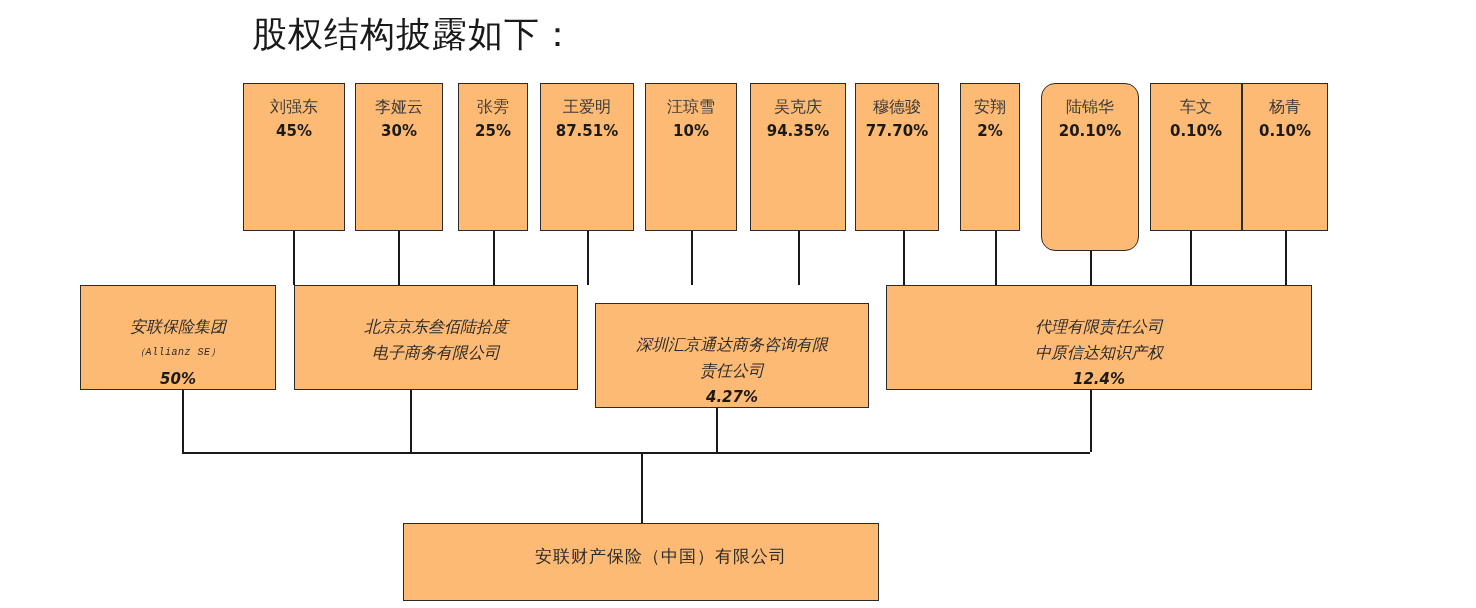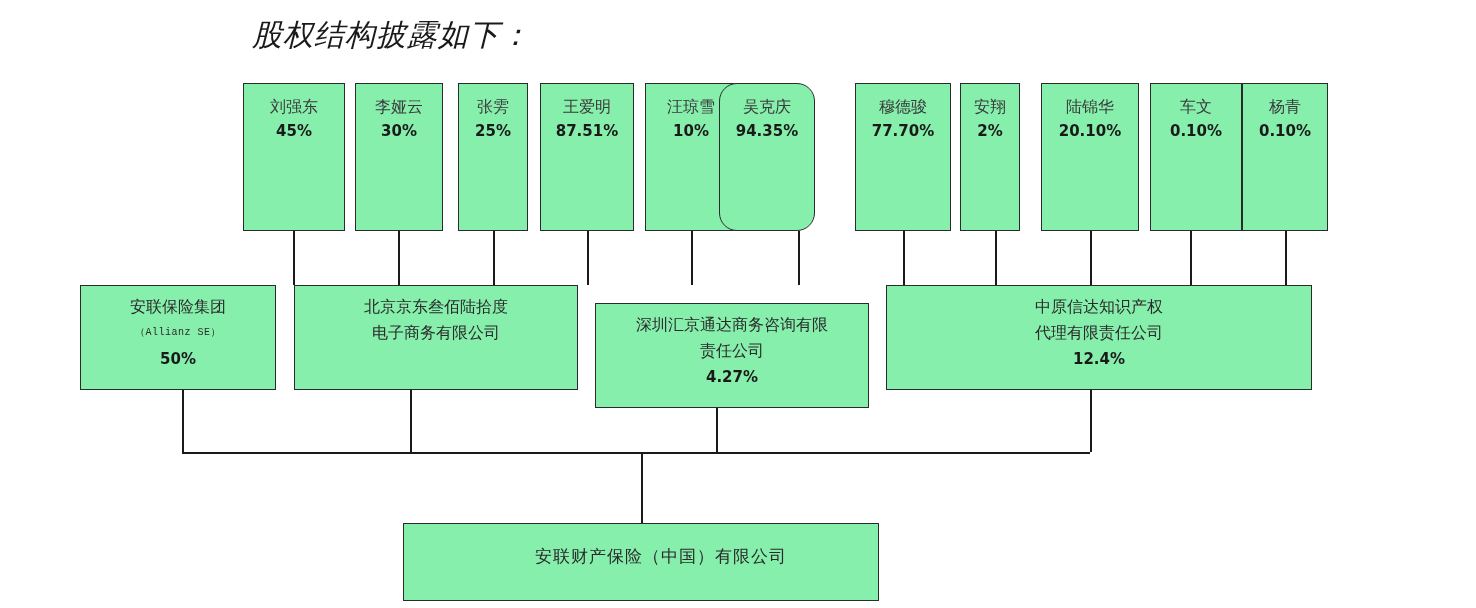--- a/index.html
+++ b/index.html
@@ -17,34 +17,33 @@
     height: 608px;
     background: #ffffff;
     overflow: hidden;
   }
 
   
   #chart-title {
     position: absolute;
     left: 252px;
     top: 15px;
-    font-size: 30px;
+    font-size: 35px;
     line-height: 40px;
     letter-spacing: 1px;
     color: #1a1a1a;
     white-space: nowrap;
-    font-style: italic;
   }
 
   
   .node-box {
     position: absolute;
     box-sizing: border-box;
     border: 1.6px solid #2b2b2b;
-    background: #86efac;
+    background: #fdba74;
     text-align: center;
     overflow: hidden;
   }
 
   
   .person-box {
     padding-top: 11px;
   }
   .person-name {
     font-size: 16px;
@@ -56,21 +55,22 @@
     font-family: "DejaVu Sans", "Liberation Sans", sans-serif;
     font-size: 15px;
     line-height: 24px;
     font-weight: 600;
     color: #1a1a1a;
     white-space: nowrap;
   }
 
   
   .company-box {
-    padding-top: 8px;
+    padding-top: 28px;
+    font-style: italic;
   }
   .company-line {
     font-size: 16px;
     line-height: 26px;
     color: #2a2a2a;
     white-space: nowrap;
   }
   .company-line.mono {
     font-family: "Liberation Mono", "DejaVu Sans Mono", monospace;
     font-size: 10px;
@@ -150,33 +150,33 @@
         <div class="person-pct">25%</div>
       </div>
       <div class="node-box person-box" style="left: 540px; top: 83px; width: 94px; height: 148px;">
         <div class="person-name">王爱明</div>
         <div class="person-pct">87.51%</div>
       </div>
       <div class="node-box person-box" style="left: 645px; top: 83px; width: 92px; height: 148px;">
         <div class="person-name">汪琼雪</div>
         <div class="person-pct">10%</div>
       </div>
-      <div class="node-box person-box" style="left: 719px; top: 83px; width: 96px; height: 148px; border-radius: 18px;">
+      <div class="node-box person-box" style="left: 750px; top: 83px; width: 96px; height: 148px;">
         <div class="person-name">吴克庆</div>
         <div class="person-pct">94.35%</div>
       </div>
-      <div class="node-box person-box" style="left: 855px; top: 83px; width: 96px; height: 148px; text-align: center;">
+      <div class="node-box person-box" style="left: 855px; top: 83px; width: 84px; height: 148px; text-align: center;">
         <div class="person-name">穆德骏</div>
         <div class="person-pct">77.70%</div>
       </div>
       <div class="node-box person-box" style="left: 960px; top: 83px; width: 60px; height: 148px;">
         <div class="person-name">安翔</div>
         <div class="person-pct">2%</div>
       </div>
-      <div class="node-box person-box" style="left: 1041px; top: 83px; width: 98px; height: 148px;">
+      <div class="node-box person-box" style="left: 1041px; top: 83px; width: 98px; height: 168px; border-radius: 14px;">
         <div class="person-name">陆锦华</div>
         <div class="person-pct">20.10%</div>
       </div>
       <div class="node-box person-box" style="left: 1150px; top: 83px; width: 92px; height: 148px;">
         <div class="person-name">车文</div>
         <div class="person-pct">0.10%</div>
       </div>
       <div class="node-box person-box" style="left: 1242px; top: 83px; width: 86px; height: 148px;">
         <div class="person-name">杨青</div>
         <div class="person-pct">0.10%</div>
@@ -191,22 +191,22 @@
       <div class="node-box company-box" style="left: 294px; top: 285px; width: 284px; height: 105px;">
         <div class="company-line">北京京东叁佰陆拾度</div>
         <div class="company-line">电子商务有限公司</div>
       </div>
       <div class="node-box company-box" style="left: 595px; top: 303px; width: 274px; height: 105px;">
         <div class="company-line">深圳汇京通达商务咨询有限</div>
         <div class="company-line">责任公司</div>
         <div class="company-pct">4.27%</div>
       </div>
       <div class="node-box company-box" style="left: 886px; top: 285px; width: 426px; height: 105px;">
+        <div class="company-line">代理有限责任公司</div>
         <div class="company-line">中原信达知识产权</div>
-        <div class="company-line">代理有限责任公司</div>
         <div class="company-pct">12.4%</div>
       </div>
     </div>
   <div id="root-layer">
       <div class="node-box root-box" style="left: 403px; top: 523px; width: 476px; height: 78px;">
         <div class="root-line">安联财产保险（中国）有限公司</div>
       </div>
     </div>
 
 </div>

